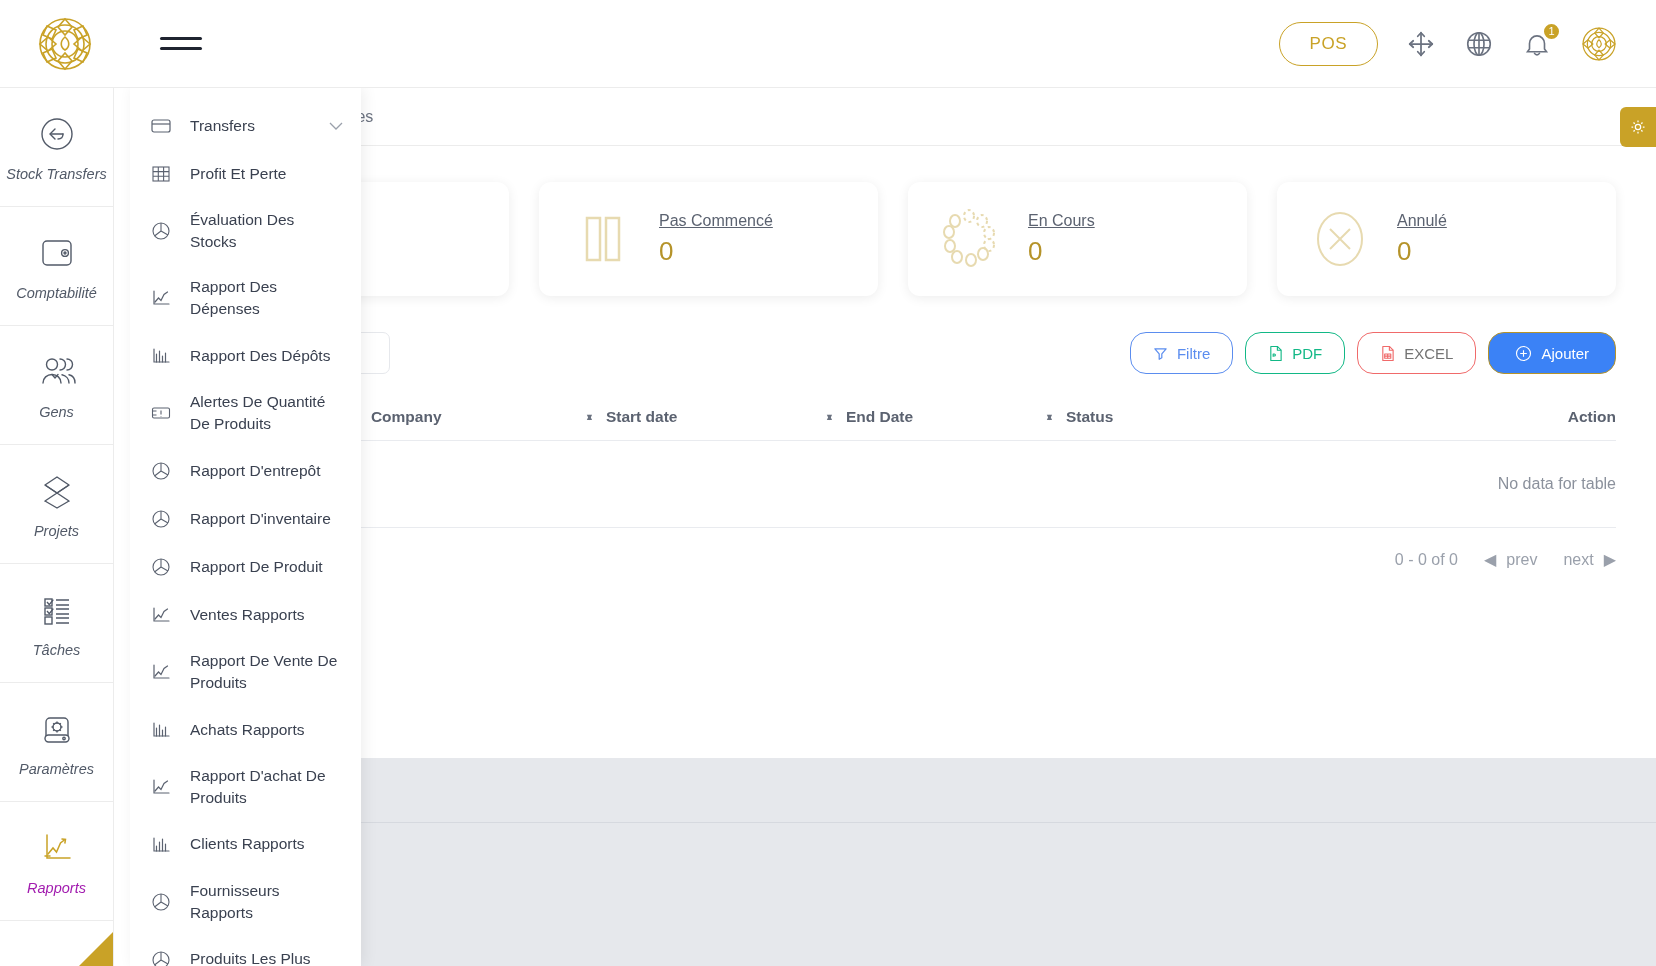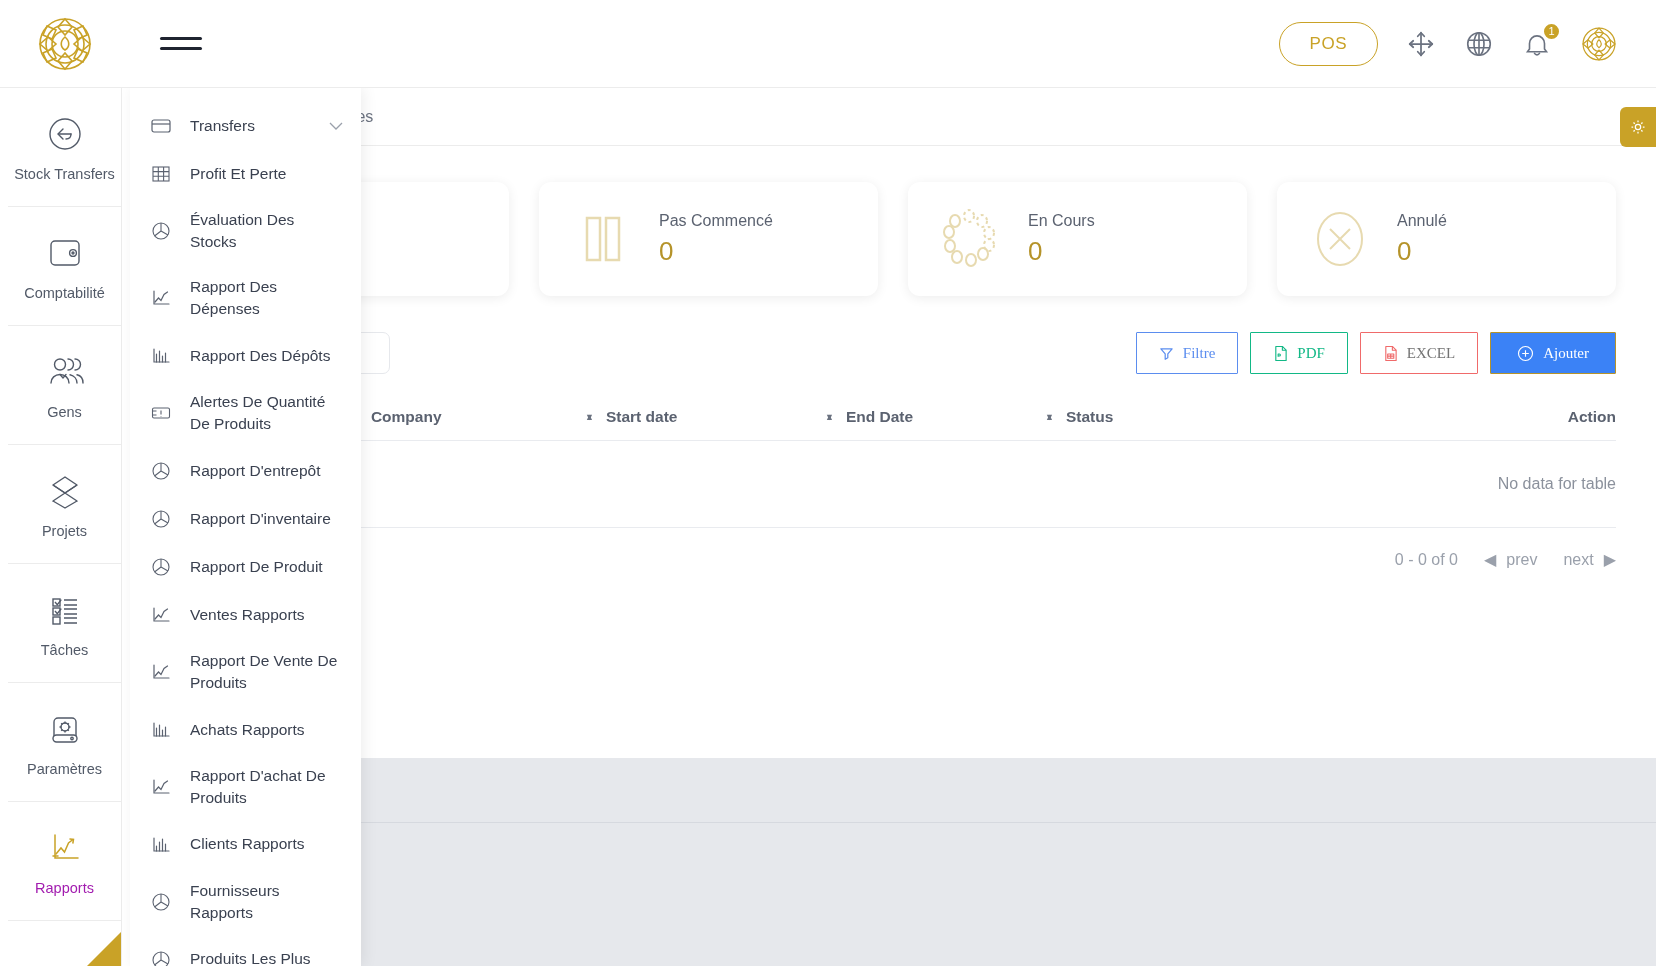--- a/index.html
+++ b/index.html
@@ -40,22 +40,22 @@
   .badge {
     position: absolute; top: -7px; right: -9px; min-width: 19px; height: 19px;
     background: #c9a227; color: #fff; border-radius: 50%;
     font-size: 11px; display: flex; align-items: center; justify-content: center;
     border: 2px solid #fff;
   }
   .avatar-logo { width: 38px; height: 38px; cursor: pointer; }
 
   
   .rail {
-    position: absolute; top: 88px; left: 8px; width: 114px; height: 878px;
-    background: #fff; border-right: 1px solid #ececec; z-index: 30; overflow: hidden;
+    position: absolute; top: 88px; left: 0; width: 114px; height: 878px;
+    background: #fff; border-right: 1px solid #ececec; z-index: 30; overflow: hidden; font-style: italic;
   }
   .rail-item {
     height: 119px; border-bottom: 1px solid #ececec;
     display: flex; flex-direction: column; align-items: center; justify-content: center;
     gap: 11px; color: #525a68; cursor: pointer;
   }
   .rail-item .rlabel { font-size: 14.5px; }
   .rail-item.active { color: #a21caf; }
   .corner-tri {
     position: absolute; right: 0; bottom: 0; width: 0; height: 0;
@@ -100,38 +100,38 @@
   
   .cards {
     display: flex; gap: 30px; padding: 36px 40px 0 40px;
   }
   .card {
     flex: 1 1 0; height: 114px; background: #fff;
     border-radius: 12px; box-shadow: 0 2px 12px rgba(0,0,0,.075);
     display: flex; align-items: center; gap: 22px; padding: 0 28px;
   }
   .card-icon { flex: 0 0 70px; height: 70px; color: #e7dab0; }
-  .card-title { font-size: 16px; color: #5b6270; margin-bottom: 6px; }
+  .card-title { font-size: 16px; color: #5b6270; margin-bottom: 6px; text-decoration: underline; }
   .card-value { font-size: 26px; color: #b5932a; }
 
   
   .toolbar {
     display: flex; align-items: center; padding: 36px 40px 0 40px;
   }
   .search {
     width: 220px; height: 42px; border: 1px solid #e6e8ec; border-radius: 7px;
     padding: 0 14px; font-size: 15px; color: #6b7280; outline: none;
     font-family: "Liberation Sans", sans-serif;
   }
   .search::placeholder { color: #b9bdc6; }
   .tb-right { margin-left: auto; display: flex; align-items: center; gap: 12px; }
   .btn {
-    height: 42px; border-radius: 1px; background: #fff;
+    height: 42px; border-radius: 16px; background: #fff;
     display: flex; align-items: center; justify-content: center; gap: 9px;
-    padding: 0 22px; font-size: 15px; cursor: pointer; border: 1px solid; font-family: Liberation Serif, serif;
+    padding: 0 22px; font-size: 15px; cursor: pointer; border: 1px solid;
   }
   .btn-filter { border-color: #5b8def; color: #5b8def; }
   .btn-pdf    { border-color: #12b886; color: #12b886; }
   .btn-excel  { border-color: #f06a6a; color: #737373; }
   .btn-add    { border-color: #b5932a; background: #3b82f6; color: #fff; padding: 0 26px; }
 
   
   .tablewrap { padding: 28px 40px 0 40px; }
   table { width: 100%; border-collapse: collapse; }
   thead th {

